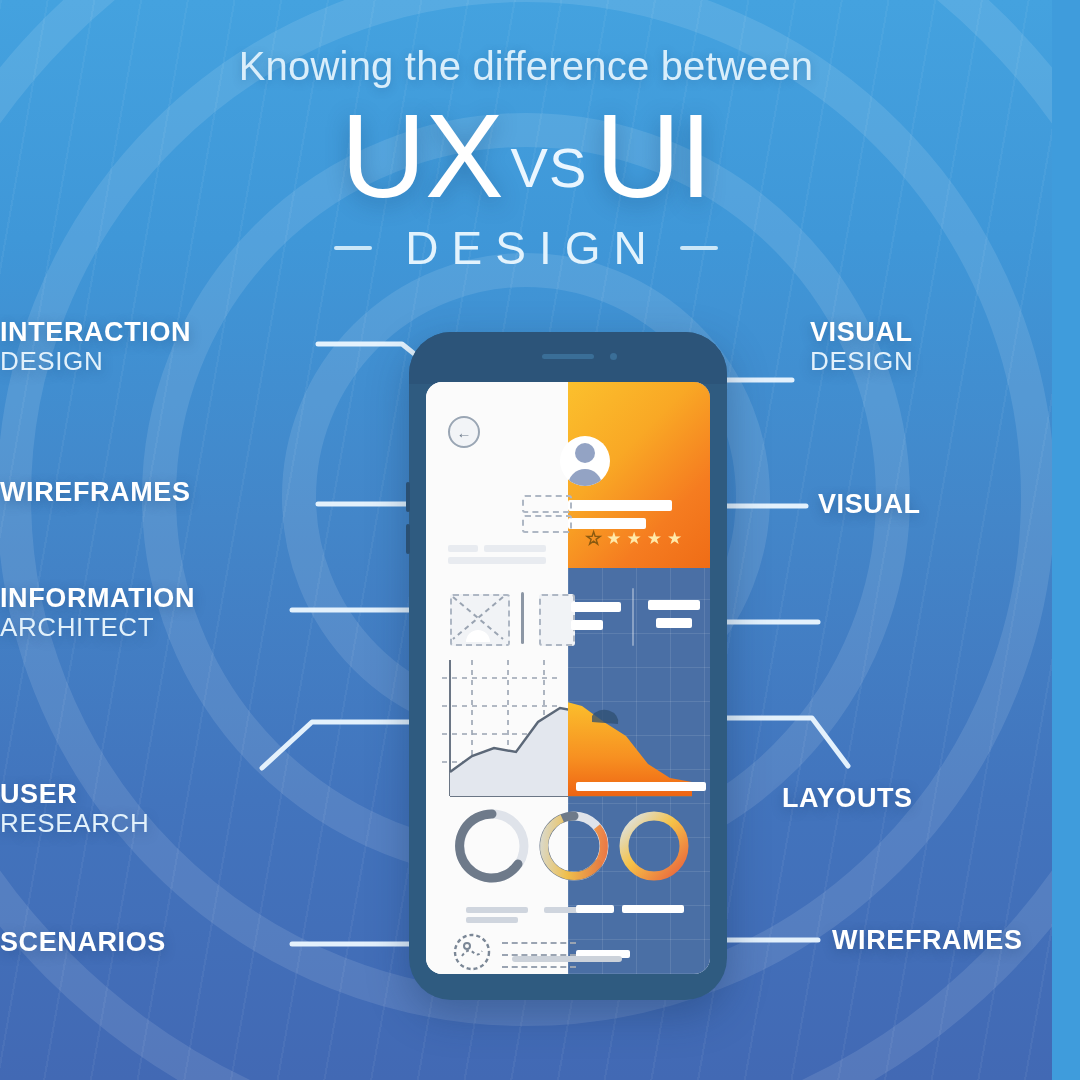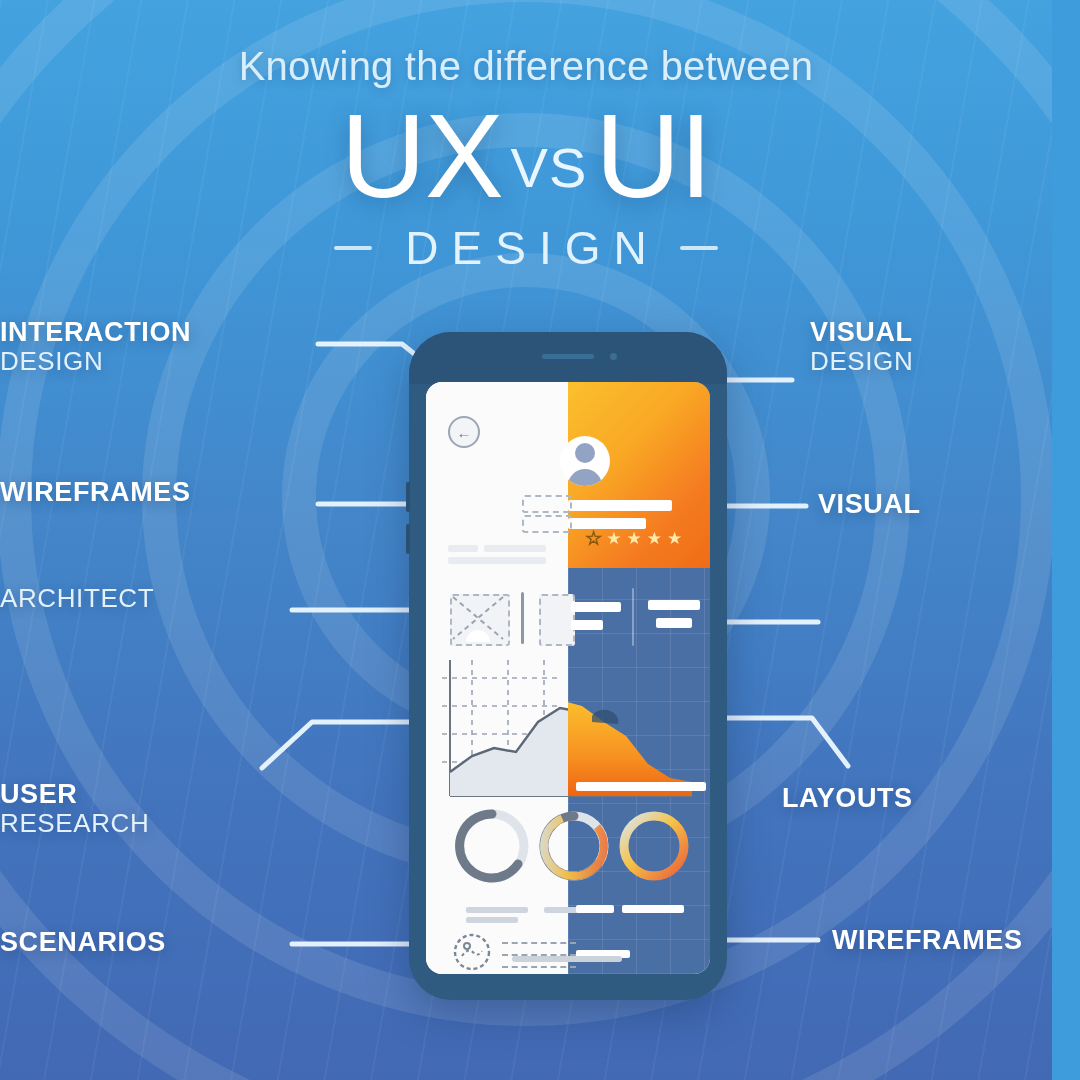--- a/index.html
+++ b/index.html
@@ -282,20 +282,21 @@
   </div>
 
   <div class="label left" style="left:0;width:312px;top:318px;">
     <div class="l1">INTERACTION</div>
     <div class="l2">DESIGN</div>
   </div>
   <div class="label left" style="left:0;width:312px;top:478px;">
     <div class="l1">WIREFRAMES</div>
   </div>
   <div class="label left" style="left:0;width:286px;top:584px;">
+    <div class="l1">INFORMATION</div>
     <div class="l2">ARCHITECT</div>
   </div>
   <div class="label left" style="left:0;width:282px;top:780px;">
     <div class="l1">USER</div>
     <div class="l2">RESEARCH</div>
   </div>
   <div class="label left" style="left:0;width:286px;top:928px;">
     <div class="l1">SCENARIOS</div>
   </div>
 

